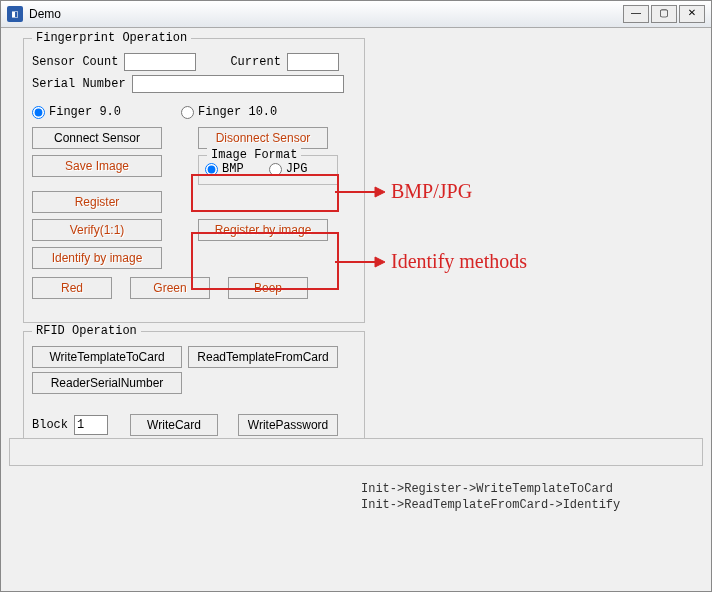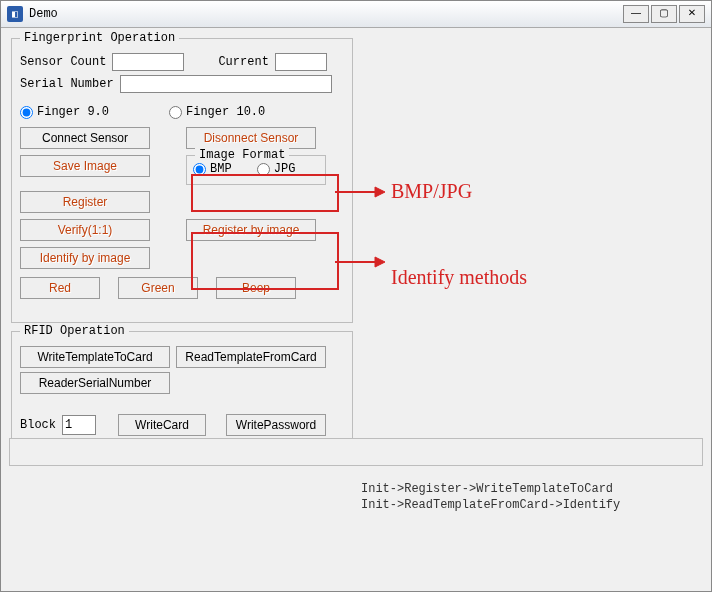--- a/index.html
+++ b/index.html
@@ -1,23 +1,23 @@
 <!DOCTYPE html>
 <html><head>
 <meta charset="utf-8">
 <style>
 html,body{margin:0;padding:0;font-family:"Courier New",monospace;font-size:12px;color:#000;background:#fff}
 .window{width:712px;height:592px;box-sizing:border-box;position:relative;background:#f0f0f0;border:1px solid #888}
 .titlebar{height:26px;background:linear-gradient(#fff,#e4e8ed);border-bottom:1px solid #aaa;display:flex;align-items:center;padding:0 6px}
 .titlebar .icon{width:16px;height:16px;margin-right:6px;background:#2a5caa;border-radius:2px;display:inline-flex;align-items:center;justify-content:center;color:#fff;font-size:10px}
-.titlebar .title{flex:1;font-family:Liberation Mono, monospace;font-size:12px}
+.titlebar .title{flex:1;font-family:Liberation Sans, sans-serif;font-size:12px}
 .winbtns{display:flex;gap:2px}
 .winbtn{width:24px;height:16px;border:1px solid #888;background:#eee;font-size:10px;line-height:14px;text-align:center;font-family:Arial,sans-serif}
 .body{position:relative;padding:6px}
-.groupbox{border:1px solid #bdbdbd;position:relative;margin:4px 4px 8px;padding:10px 8px 19px}
+.groupbox{border:1px solid #bdbdbd;position:relative;margin:4px 16px 8px;padding:10px 8px 19px}
 .groupbox>.legend{position:absolute;top:-8px;left:8px;background:#f0f0f0;padding:0 4px;font-size:12px}
 .row{display:flex;align-items:center;gap:6px;margin:4px 0}
 .lbl{white-space:nowrap}
 .txt{border:1px solid #888;background:#fff;height:16px;display:inline-block}
 .btn{border:1px solid #9a9a9a;background:#efefef;height:22px;box-sizing:border-box;display:inline-flex;align-items:center;justify-content:center;font-family:Liberation Sans, sans-serif;font-size:12px;padding:0 4px;cursor:pointer}
 .btn.dis{color:#c2410c;text-shadow:1px 1px 0 #fff;cursor:default}
 input[type=radio]{margin:0 4px 0 0;vertical-align:middle}
 .radio-wrap{display:inline-flex;align-items:center;margin-right:18px}
 .fp-grid{display:grid;grid-template-columns:150px 140px;column-gap:16px;row-gap:6px;margin-top:8px}
 .cell{display:flex}
@@ -150,15 +150,15 @@
     <svg class="arrow" style="left:334px;top:156px" width="50" height="16">
         <line x1="0" y1="8" x2="40" y2="8" stroke-width="2"></line>
         <polygon points="40,3 50,8 40,13"></polygon>
       </svg>
     <svg class="arrow" style="left:334px;top:226px" width="50" height="16">
         <line x1="0" y1="8" x2="40" y2="8" stroke-width="2"></line>
         <polygon points="40,3 50,8 40,13"></polygon>
       </svg>
 
     <div class="anno" style="left:390px;top:152px">BMP/JPG</div>
-    <div class="anno" style="left:390px;top:238px">Identify methods</div>
+    <div class="anno" style="left:390px;top:222px">Identify methods</div>
   </div>
 </div>
 
 </body></html>

